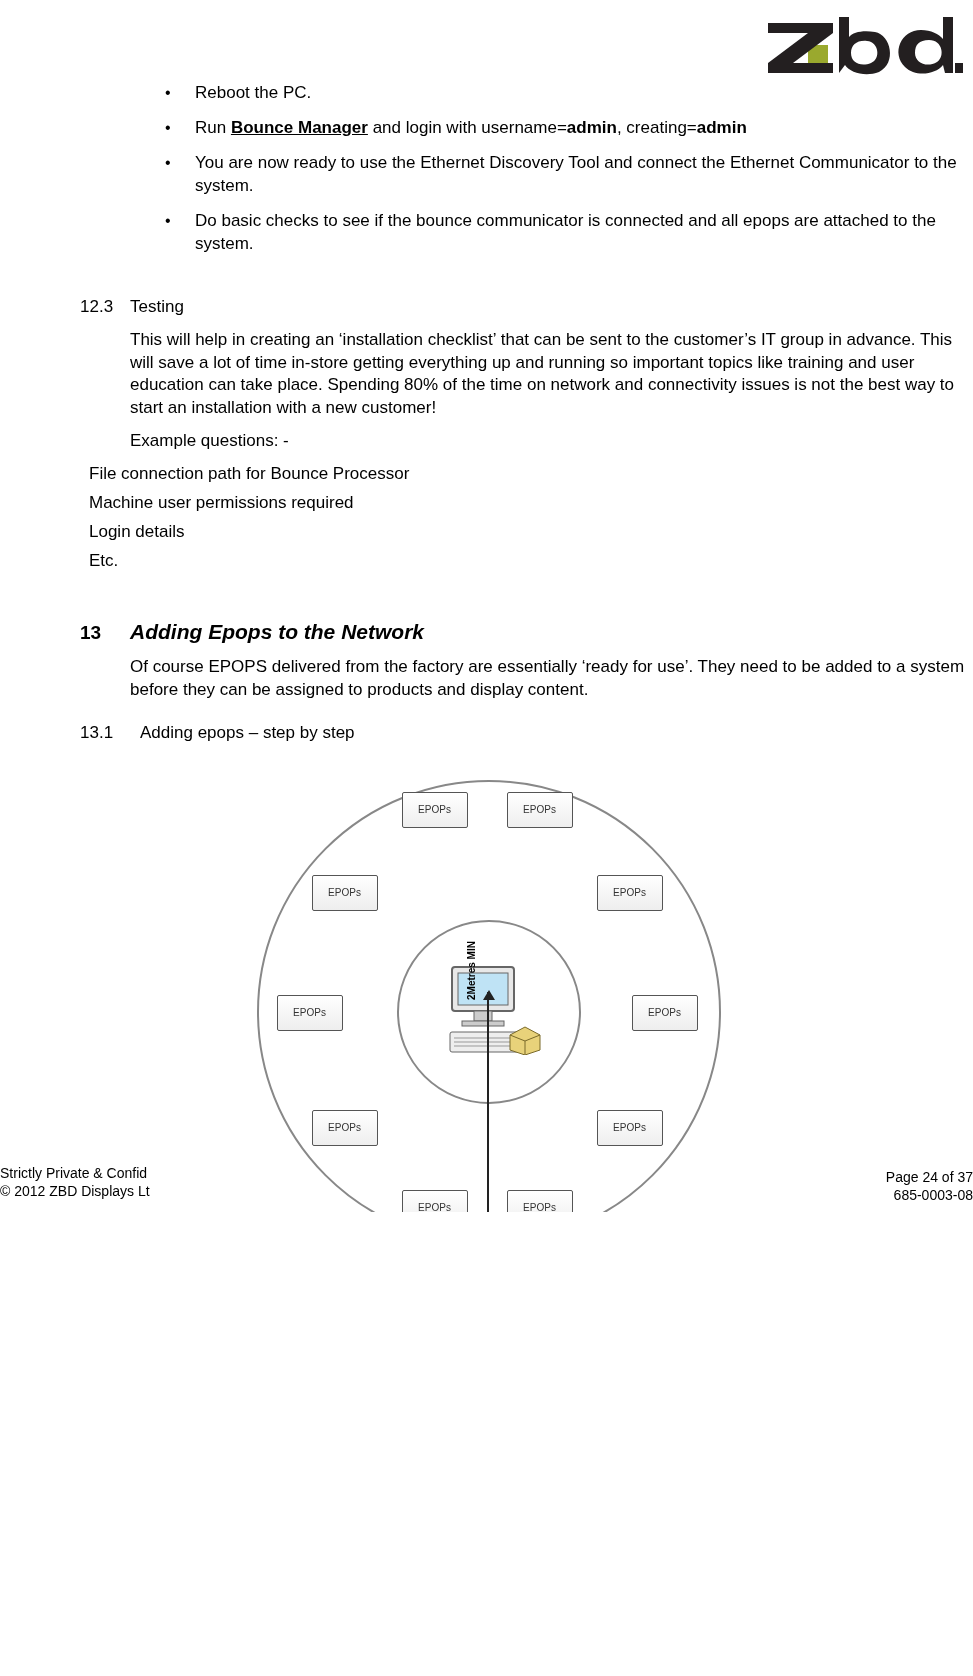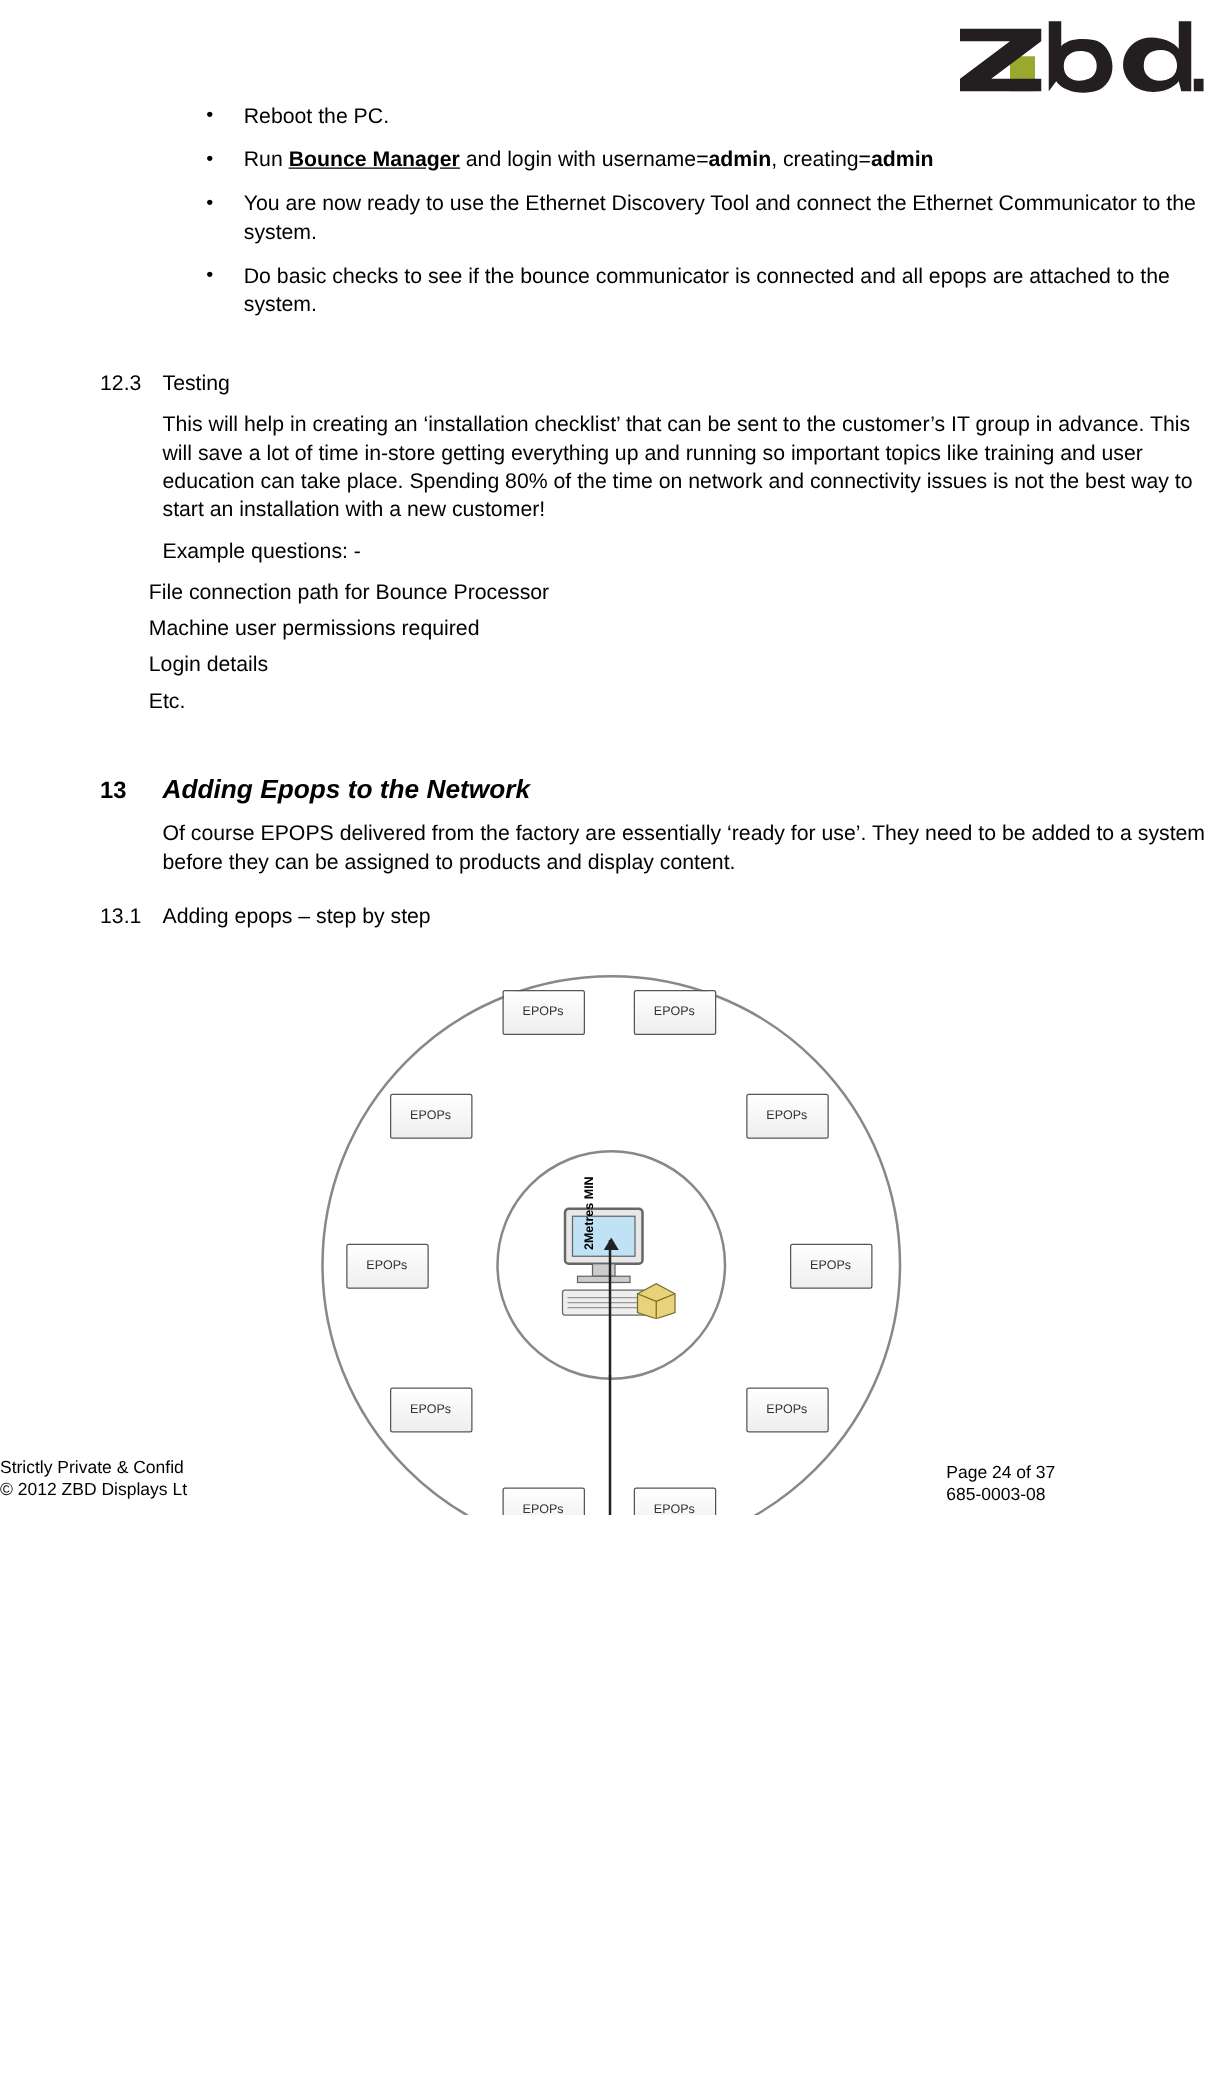--- a/index.html
+++ b/index.html
@@ -47,21 +47,21 @@
   .sect-num {
     width: 130px;
     flex-shrink: 0;
     text-align: left;
     padding-left: 80px;
     box-sizing: border-box;
   }
   .sect-title { }
   .para-block { margin-left: 130px; margin-top: 10px; padding-right: 0; }
   .para { margin-bottom: 10px; }
-  .indent-list { margin-left: 119px; margin-top: 0; }
+  .indent-list { margin-left: 89px; margin-top: 0; }
   .indent-item { margin-bottom: 6px; }
   .h-sect-row { display: flex; align-items: baseline; margin-top: 45px; }
   .h-sect-num {
     width: 130px;
     flex-shrink: 0;
     padding-left: 80px;
     box-sizing: border-box;
     font-size: 19px;
     font-weight: bold;
   }
@@ -198,21 +198,21 @@
   }
   .footer {
     position: absolute;
     bottom: 8px;
     left: 0;
     width: 973px;
     font-size: 14px;
     line-height: 1.3;
   }
   .footer-left { position: absolute; left: 0; bottom: 4px; width: 300px; }
-  .footer-right { position: absolute; right: 16px; bottom: 0; width: 200px; }
+  .footer-right { position: absolute; right: 0; bottom: 0; width: 200px; text-align: right; }
 </style>
 </head>
 <body>
 
 <div class="page">
 
   <div class="logo">
     <svg width="200" height="62" viewBox="0 0 200 62">
       <rect x="45" y="30" width="20" height="28" fill="#9aa92e"></rect>
       <path d="M 5 8 L 70 8 L 70 18 L 30 48 L 70 48 L 70 58 L 5 58 L 5 48 L 45 18 L 5 18 Z" fill="#231f20"></path>
@@ -249,21 +249,21 @@
     </div>
 
     <div class="h-sect-row">
       <div class="h-sect-num">13</div>
       <div class="h-sect-title">Adding Epops to the Network</div>
     </div>
     <div class="para-block">
       <div class="para">Of course EPOPS delivered from the factory are essentially ‘ready for use’. They need to be added to a system before they can be assigned to products and display content.</div>
     </div>
 
-    <div class="sect-row" style="margin-top:20px;">
+    <div class="sect-row" style="margin-top:20px;gap:10px;">
       <div class="sect-num">13.1</div>
       <div class="sect-title">Adding epops – step by step</div>
     </div>
 
     <div class="figure-wrap">
       <div class="circle-diagram">
         <div class="outer-circle"></div>
 
         <div class="epop-box" style="left:195px; top:22px;">EPOPs</div>
         <div class="epop-box" style="left:300px; top:22px;">EPOPs</div>

